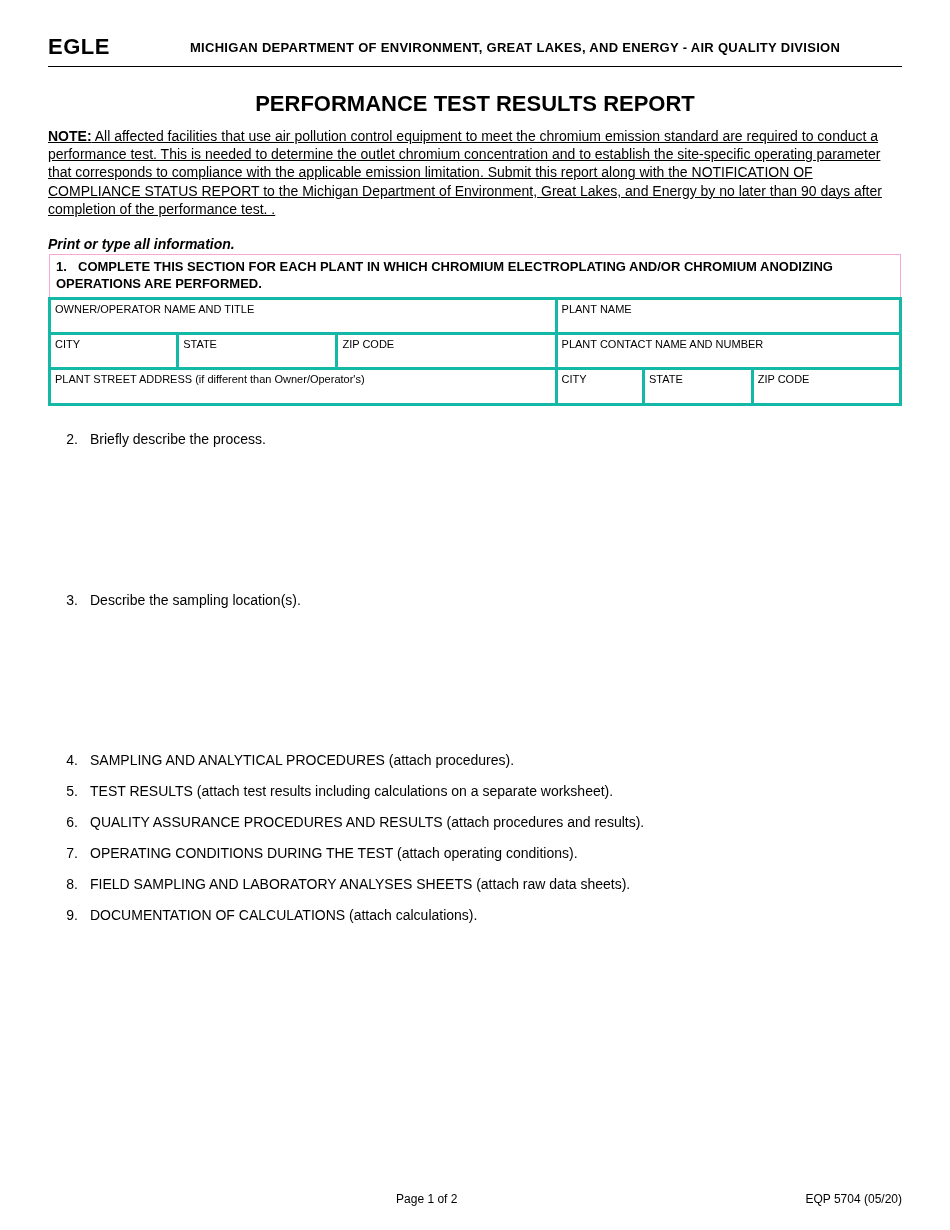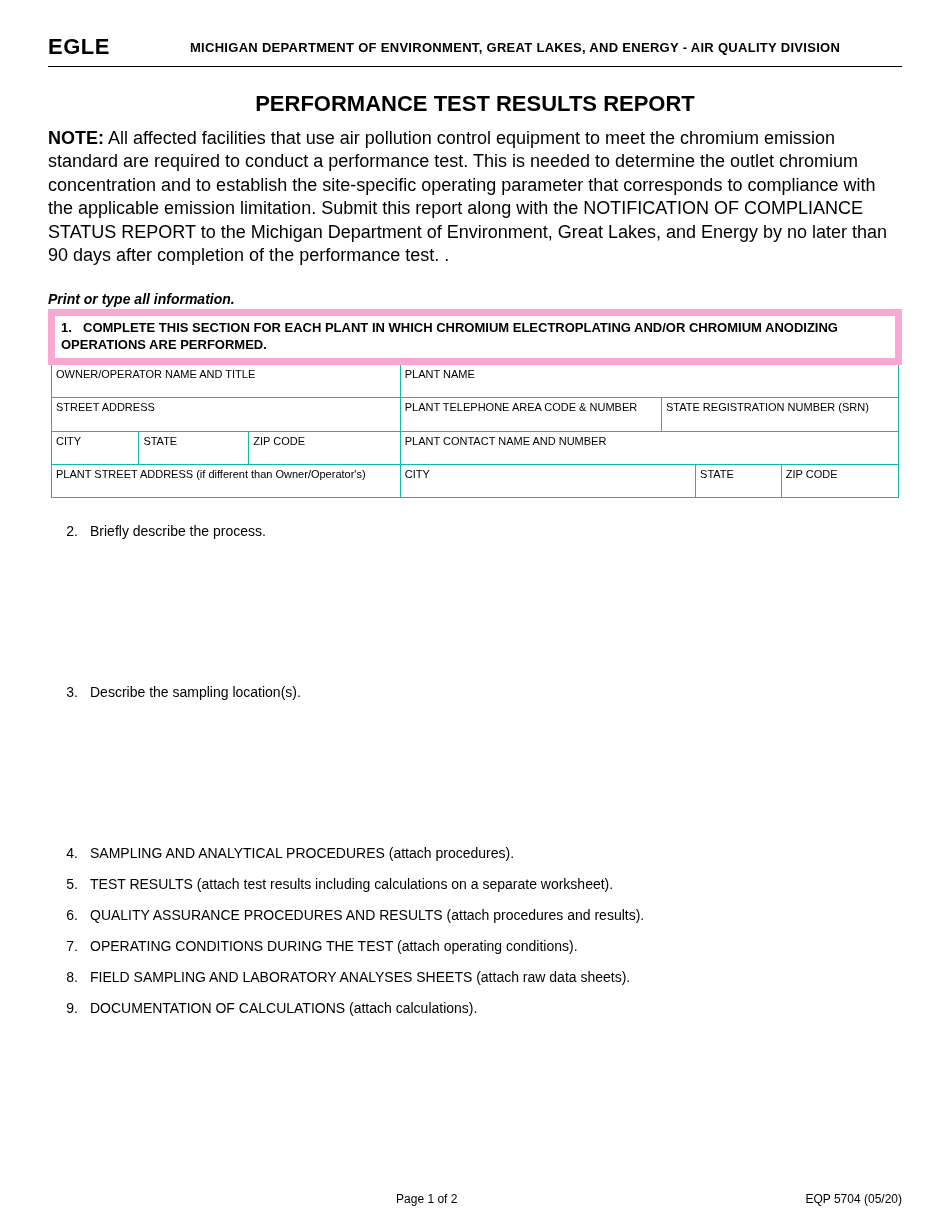--- a/index.html
+++ b/index.html
@@ -54,50 +54,51 @@
   .rule-label {
     width: 165px;
     flex: 0 0 165px;
     text-decoration: underline;
   }
   .rule-text {
     flex: 1;
     line-height: 1.3;
   }
   .note {
-    font-size: 18px;
-    line-height: 1.3;
-    margin-bottom: 24px;
+    font-size: 14px;
+    line-height: 1.3;
+    margin-bottom: 18px;
+    text-decoration: underline;
   }
   .note-label { font-weight: 700; }
   .print-instr {
     font-style: italic;
     font-weight: 700;
     font-size: 14px;
     margin-bottom: 2px;
   }
   table.form {
     width: 100%;
     border-collapse: collapse;
     font-size: 12px;
   }
   table.form th.section-head {
-    border: 7px solid #f9a8d4;
+    border: 1px solid #f9a8d4;
     text-align: left;
     font-weight: 700;
     font-size: 13px;
     padding: 4px 6px 4px 6px;
     line-height: 1.3;
   }
   table.form th.section-head .num {
     display: inline-block;
     width: 22px;
   }
   table.form td {
-    border: 1px solid #14b8a6;
+    border: 3px solid #14b8a6;
     vertical-align: top;
     padding: 2px 4px 16px 4px;
     font-size: 11px;
     line-height: 1.3;
   }
   .questions {
     font-size: 14px;
     line-height: 1.35;
   }
   .q {
@@ -151,25 +152,20 @@
         <tr>
       <th class="section-head" colspan="12">
         <span class="num">1.</span><span>COMPLETE THIS SECTION FOR EACH PLANT IN WHICH CHROMIUM ELECTROPLATING AND/OR CHROMIUM ANODIZING OPERATIONS ARE PERFORMED.</span>
       </th>
     </tr>
     <tr>
       <td colspan="6">OWNER/OPERATOR NAME AND TITLE</td>
       <td colspan="6">PLANT NAME</td>
     </tr>
     <tr>
-      <td colspan="6">STREET ADDRESS</td>
-      <td colspan="3">PLANT TELEPHONE AREA CODE &amp; NUMBER</td>
-      <td colspan="3">STATE REGISTRATION NUMBER (SRN)</td>
-    </tr>
-    <tr>
       <td colspan="3">CITY</td>
       <td colspan="1">STATE</td>
       <td colspan="2">ZIP CODE</td>
       <td colspan="6">PLANT CONTACT NAME AND NUMBER</td>
     </tr>
     <tr>
       <td colspan="8">PLANT STREET ADDRESS (if different than Owner/Operator's)</td>
       <td colspan="2">CITY</td>
       <td colspan="1">STATE</td>
       <td colspan="1">ZIP CODE</td>

